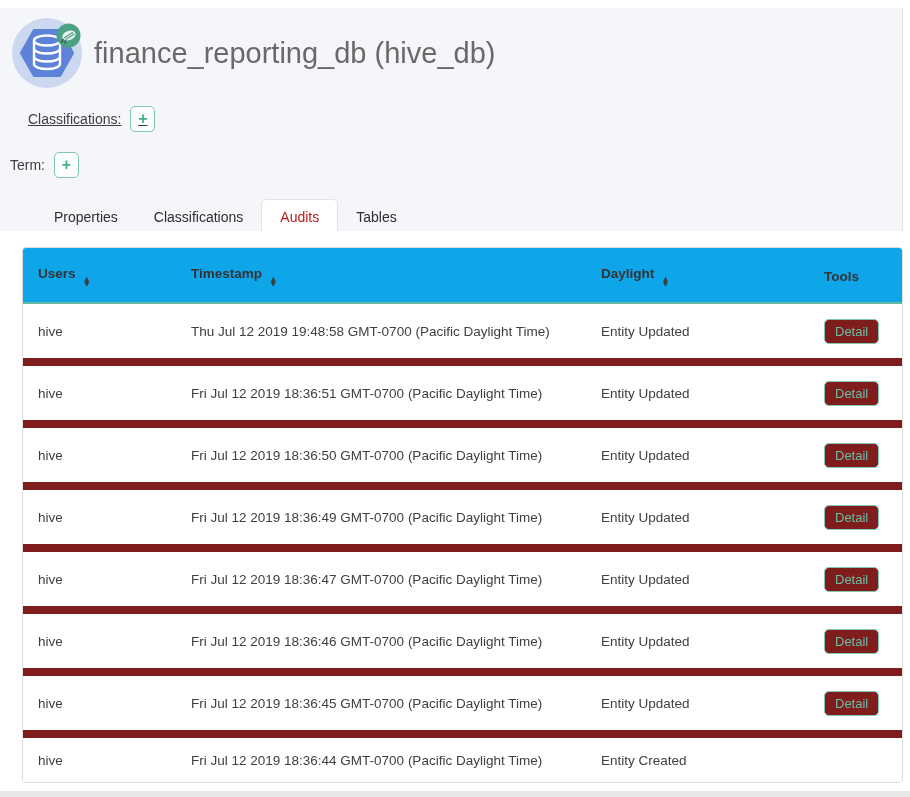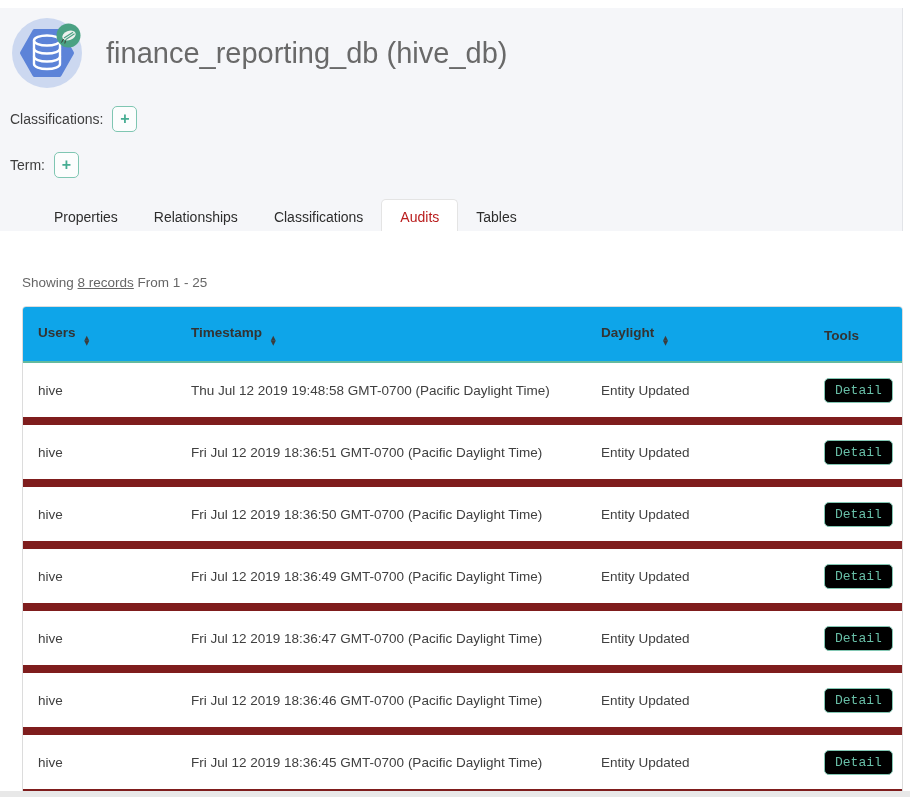--- a/index.html
+++ b/index.html
@@ -5,24 +5,24 @@
   * { margin:0; padding:0; box-sizing:border-box; }
   html,body { width:910px; height:797px; background:#ffffff; overflow:hidden;
               font-family:"Liberation Sans", sans-serif; }
   .page { position:relative; width:910px; height:797px; }
 
   
   .header-section { position:absolute; left:0; top:8px; width:903px;
                     background:#f5f6f9; border-right:1px solid #e2e4e8; }
   .entity-header { display:flex; align-items:center; padding:10px 0 0 12px; }
   .entity-icon { width:70px; height:70px; flex:0 0 70px; }
-  .entity-title { margin-left:24px; font-size:29px; color:#696969; font-weight:400; }
+  .entity-title { margin-left:12px; font-size:29px; color:#696969; font-weight:400; }
 
   .meta-row { display:flex; align-items:center; font-size:14px; color:#3e3e3e; }
-  .row-classifications { margin:18px 0 0 10px; }
+  .row-classifications { margin:18px 0 0 28px;text-decoration:underline; }
   .row-term { margin:20px 0 8px 10px; }
   .meta-label { margin-right:9px; }
   .add-btn { width:25px; height:26px; background:#fcfdfd; border:1.5px solid #7fc6b2;
              border-radius:5px; color:#46ad92; font-size:16px; font-weight:bold;
              line-height:22px; text-align:center; cursor:pointer; }
 
   
   .tabs { display:flex; margin-top:21px; padding-left:36px;
           border-bottom:1px solid #f97316; align-items:flex-end; }
   .tab { padding:0 18px; line-height:34px; font-size:14px; color:#2d2d2d; cursor:pointer; }
@@ -43,23 +43,23 @@
   tbody td { font-size:13.5px; color:#404040; padding:15px 8px 14px 15px;
              background:#fff; overflow:hidden; white-space:nowrap; }
   tbody tr { border-bottom:8px solid #7f1d1d; }
   tbody tr:last-child { border-bottom:none; }
 
   .sort-icon { display:inline-flex; flex-direction:column; margin-left:5px;
                vertical-align:-3px; }
   .sort-icon span { font-size:6.5px; line-height:5px; color:#3c3c3c;
                     font-family:"DejaVu Sans", sans-serif; }
 
-  .detail-btn { display:inline-block; background:#000000; border:1.5px solid #82c7b3;
+  .detail-btn { display:inline-block; background:#7f1d1d; border:1.5px solid #82c7b3;
                 color:#68bfa7; border-radius:5px; font-size:13px; padding:4px 10px;
-                cursor:pointer; font-family:Liberation Mono, monospace; }
+                cursor:pointer; font-family:Liberation Sans, sans-serif; }
 
   .bottom-strip { position:absolute; left:0; top:791px; width:910px; height:6px;
                   background:#e8e8e8; }
 </style>
 </head>
 <body>
 
 <div class="page">
 
   <div class="header-section">
@@ -90,32 +90,28 @@
       <button class="add-btn">+</button>
     </div>
 
     <div class="meta-row row-term">
       <span class="meta-label">Term:</span>
       <button class="add-btn">+</button>
     </div>
 
     <div class="tabs">
       <div class="tab">Properties</div>
-      <div class="tab">Relationships</div>
       <div class="tab">Classifications</div>
       <div class="tab active">Audits</div>
       <div class="tab">Tables</div>
     </div>
   </div>
 
   <div class="content">
 
-    <div class="showing-line">
-      <span>Showing </span><span class="records-link">8 records</span><span> From 1 - 25</span>
-    </div>
 
     <div class="table-wrap">
       <table>
         <colgroup>
             <col style="width:153px">
             <col style="width:410px">
             <col style="width:223px">
             <col>
           </colgroup>
         <thead>

